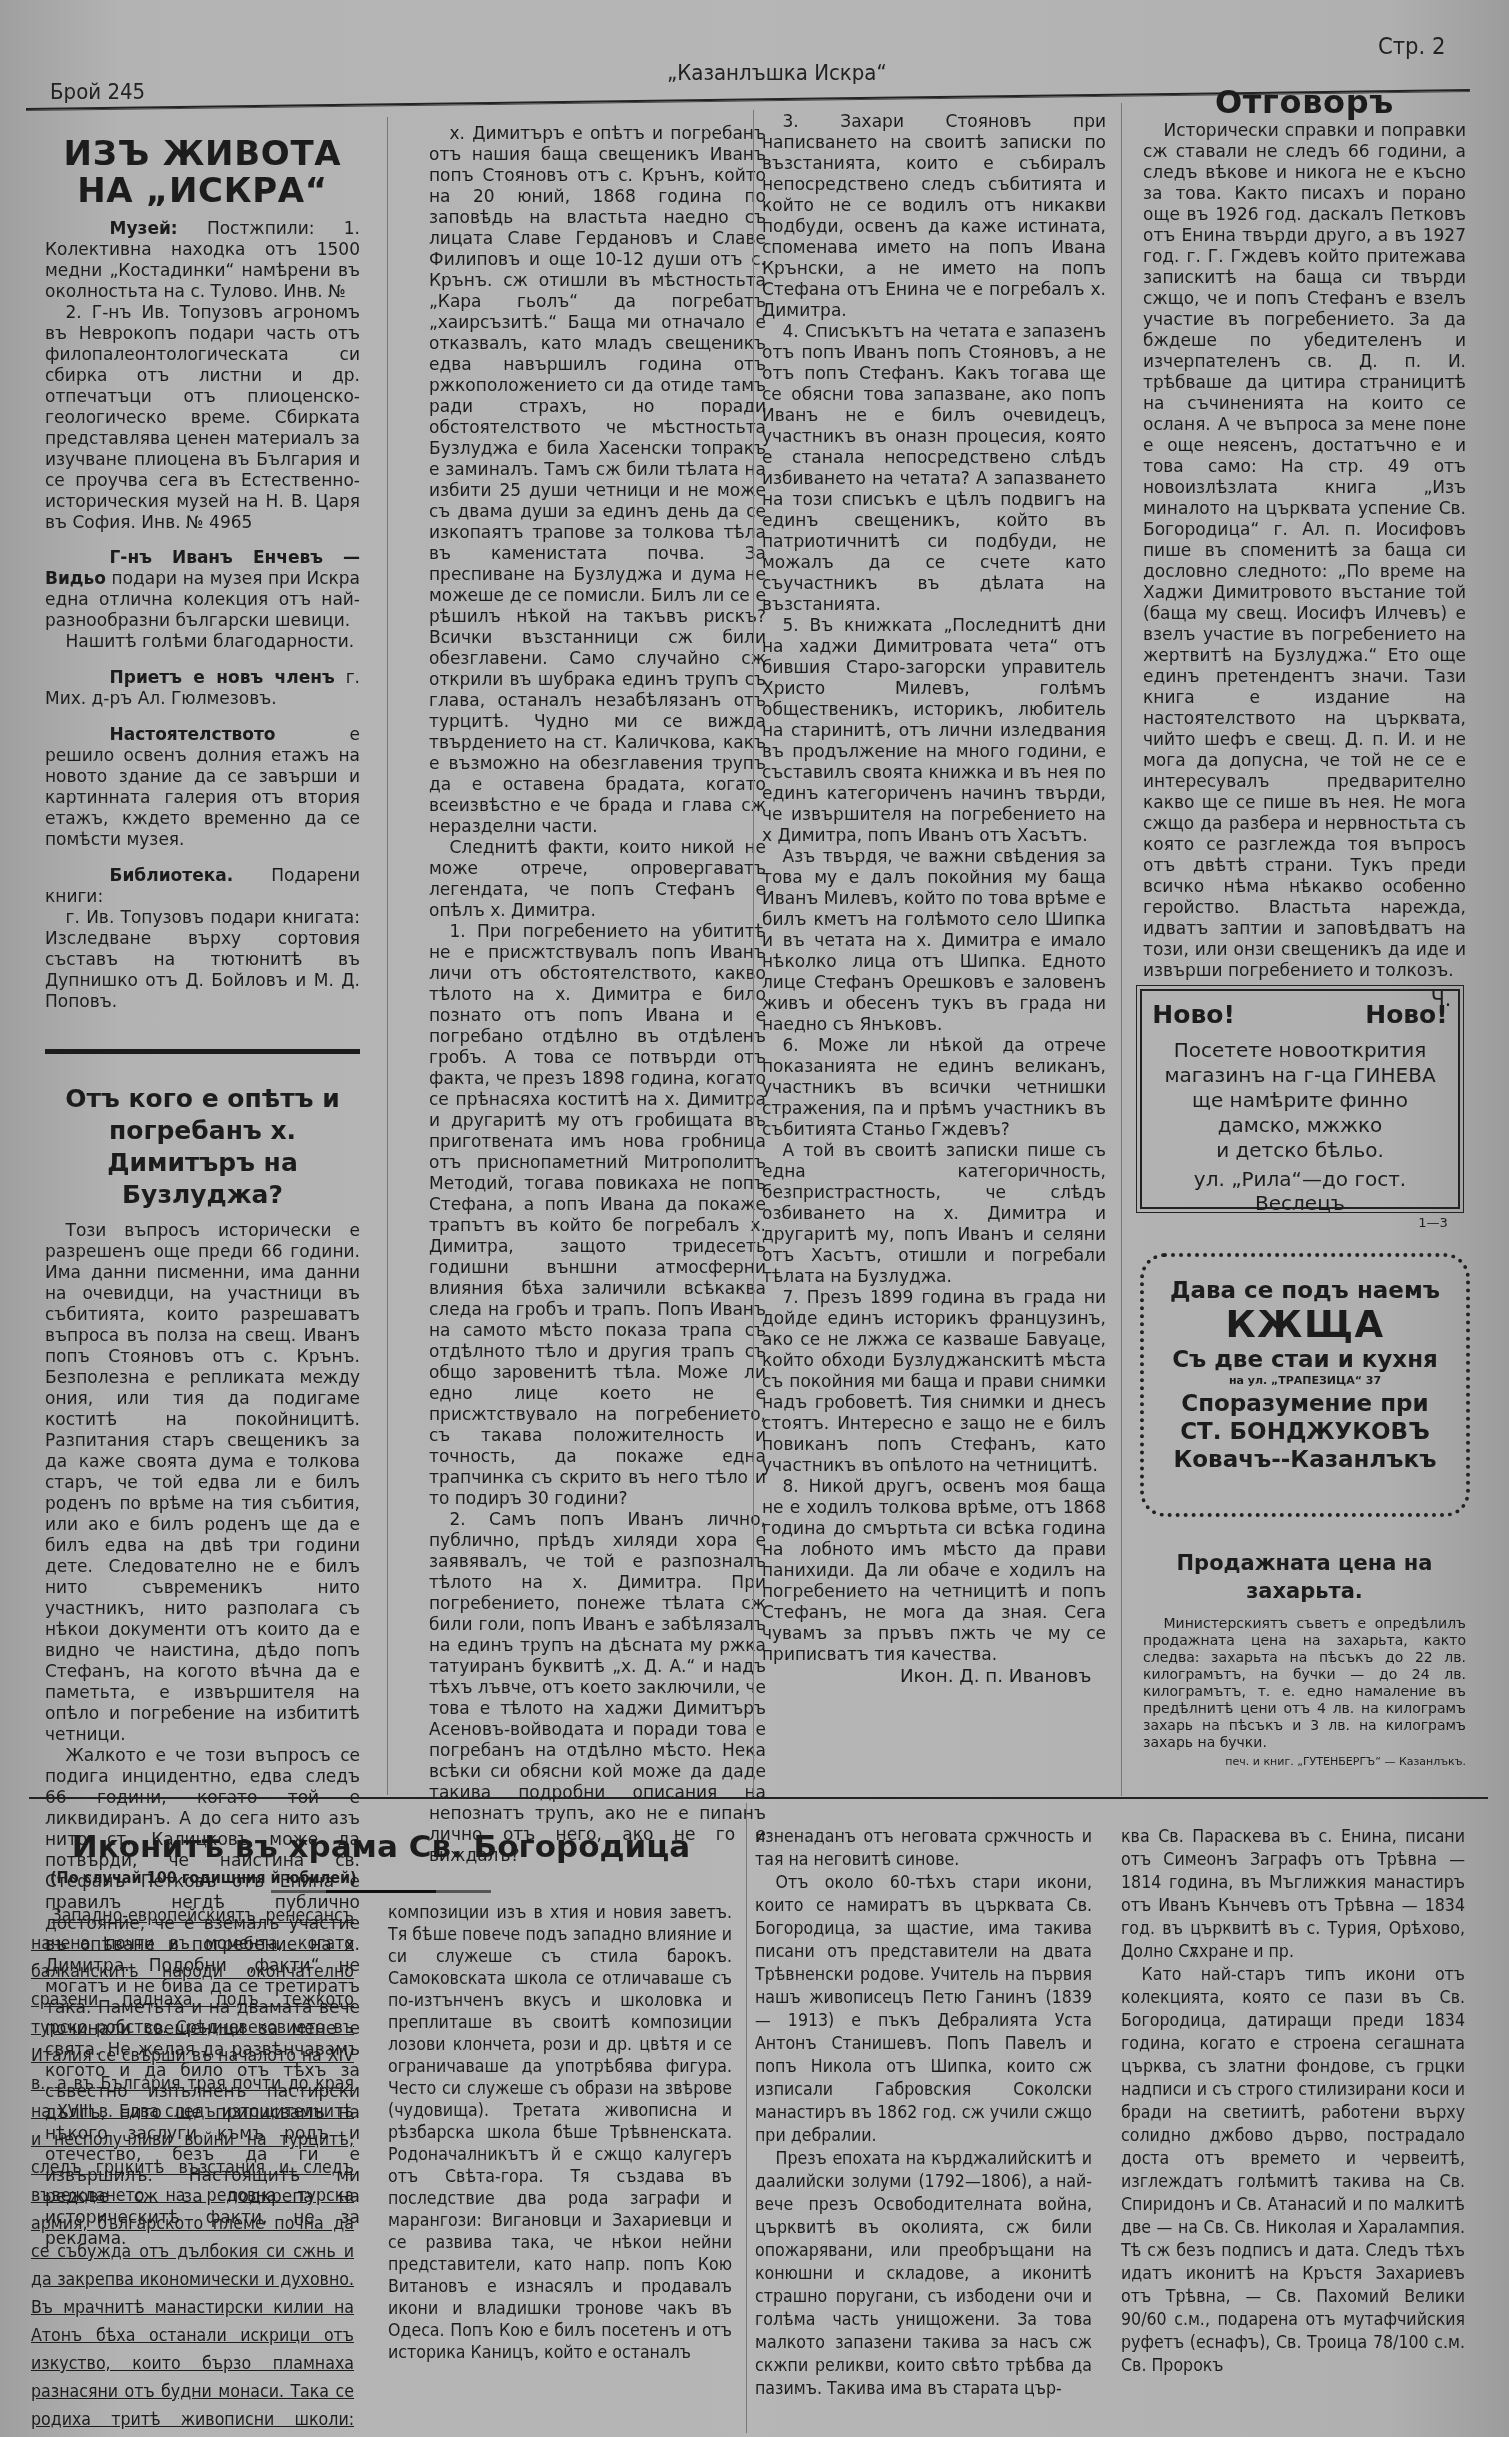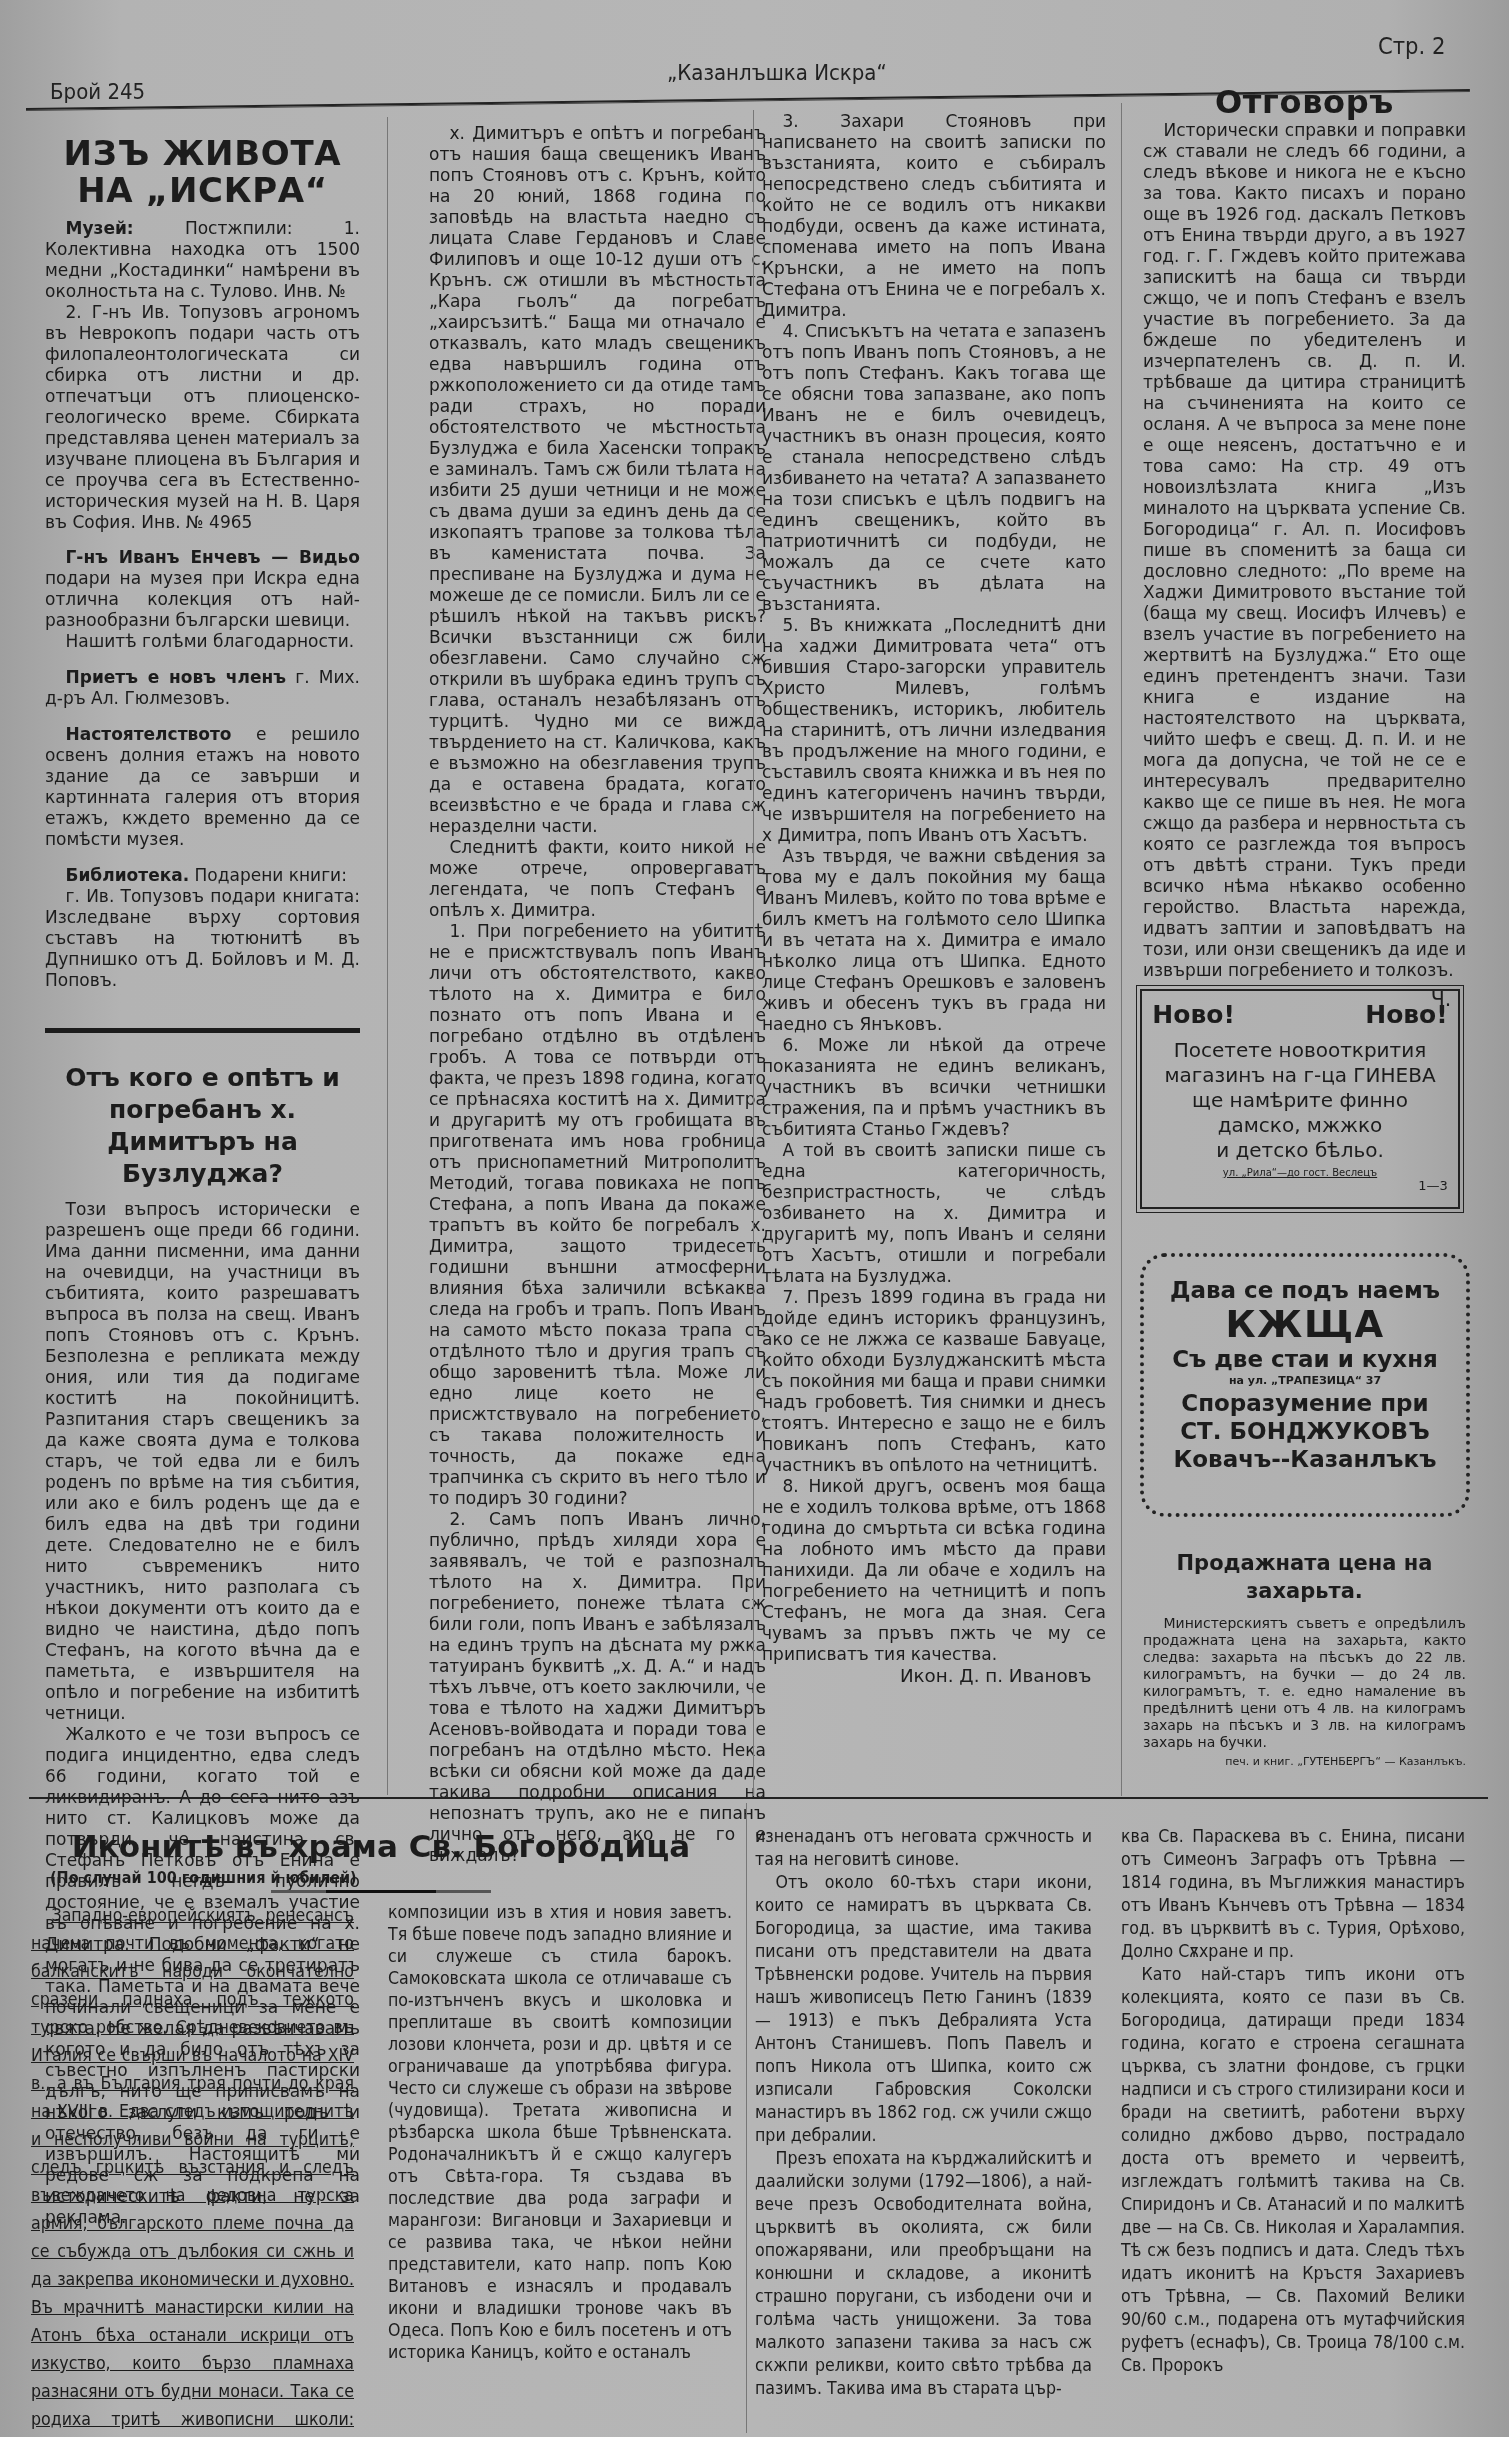--- a/index.html
+++ b/index.html
@@ -20,21 +20,21 @@
   .hdr-issue { left: 50px; top: 79px; }
   .hdr-title { left: 667px; top: 60px; }
   .hdr-page { left: 1378px; top: 32px; font-size: 23.5px; }
   .hdr-rule { position: absolute; left: 26px; top: 108px; width: 1444px; height: 0;
     border-top: 2.9px solid #222; border-bottom: 0.7px solid #444; transform: rotate(-0.75deg); transform-origin: left; }
 
   .col { position: absolute; font-size: 17px; line-height: 21px; text-align: justify; }
   .col p { margin: 0; text-indent: 20.5px; }
   .col p.noind { text-indent: 0; }
   .col p.gap { margin-top: 14.7px; }
-  .col b { font-weight: bold; }
+  .col b { font-weight: bold; margin-left: 44px; }
 
   .c1 { left: 45px; top: 135px; width: 315px; }
   .c2 { left: 429px; top: 123px; width: 337px; }
   .c3 { left: 762px; top: 111px; width: 344px; }
   .c4 { left: 1143px; top: 92px; width: 323px; }
 
   .h-iskra { font-weight: bold; font-size: 34px; line-height: 37px; text-align: center; margin: 0 0 8.8px; letter-spacing: 0.7px; }
   .h-q { font-weight: bold; font-size: 25px; line-height: 32px; text-align: center; margin: 0 0 8.8px; }
   .h-otg { font-weight: 900; font-size: 32px; text-align: center; margin: 0 0 7.3px; letter-spacing: 0.7px; }
   .h-sugar { font-weight: bold; font-size: 21px; line-height: 28px; text-align: center; margin: 13px 0 10.3px; }
@@ -44,21 +44,21 @@
   .small { font-size: 14px; line-height: 17px; }
   .printer { text-align: right; font-size: 11px; }
 
   .ad1 {
     position: absolute; left: 1140px; top: 989px; width: 320px; height: 220px;
     border: 2.2px double #222; outline: 1.5px solid #222; outline-offset: 3.7px; padding: 8.8px 10.3px; box-sizing: border-box;
     text-align: center;
   }
   .ad1 .row { display: flex; justify-content: space-between; font-weight: 900; font-size: 25px; margin-bottom: 8.8px; }
   .ad1 .l1 { font-size: 20px; line-height: 25px; }
-  .ad1 .addr { font-size: 10px; margin-top: 4.4px; text-decoration: underline; }
+  .ad1 .addr { font-size: 20px; margin-top: 4.4px; }
   .ad1 .num { text-align: right; font-size: 13px; }
 
   .ad2 {
     position: absolute; left: 1140px; top: 1253px; width: 330px; height: 264px;
     border: 4.4px dotted #222; border-radius: 25px; padding: 19px 7.3px; box-sizing: border-box;
     text-align: center; font-weight: 900;
   }
   .ad2 .a { font-size: 23px; line-height: 28px; }
   .ad2 .b { font-size: 37px; line-height: 41px; letter-spacing: 1.5px; }
   .ad2 .c { font-size: 11px; line-height: 16px; }

